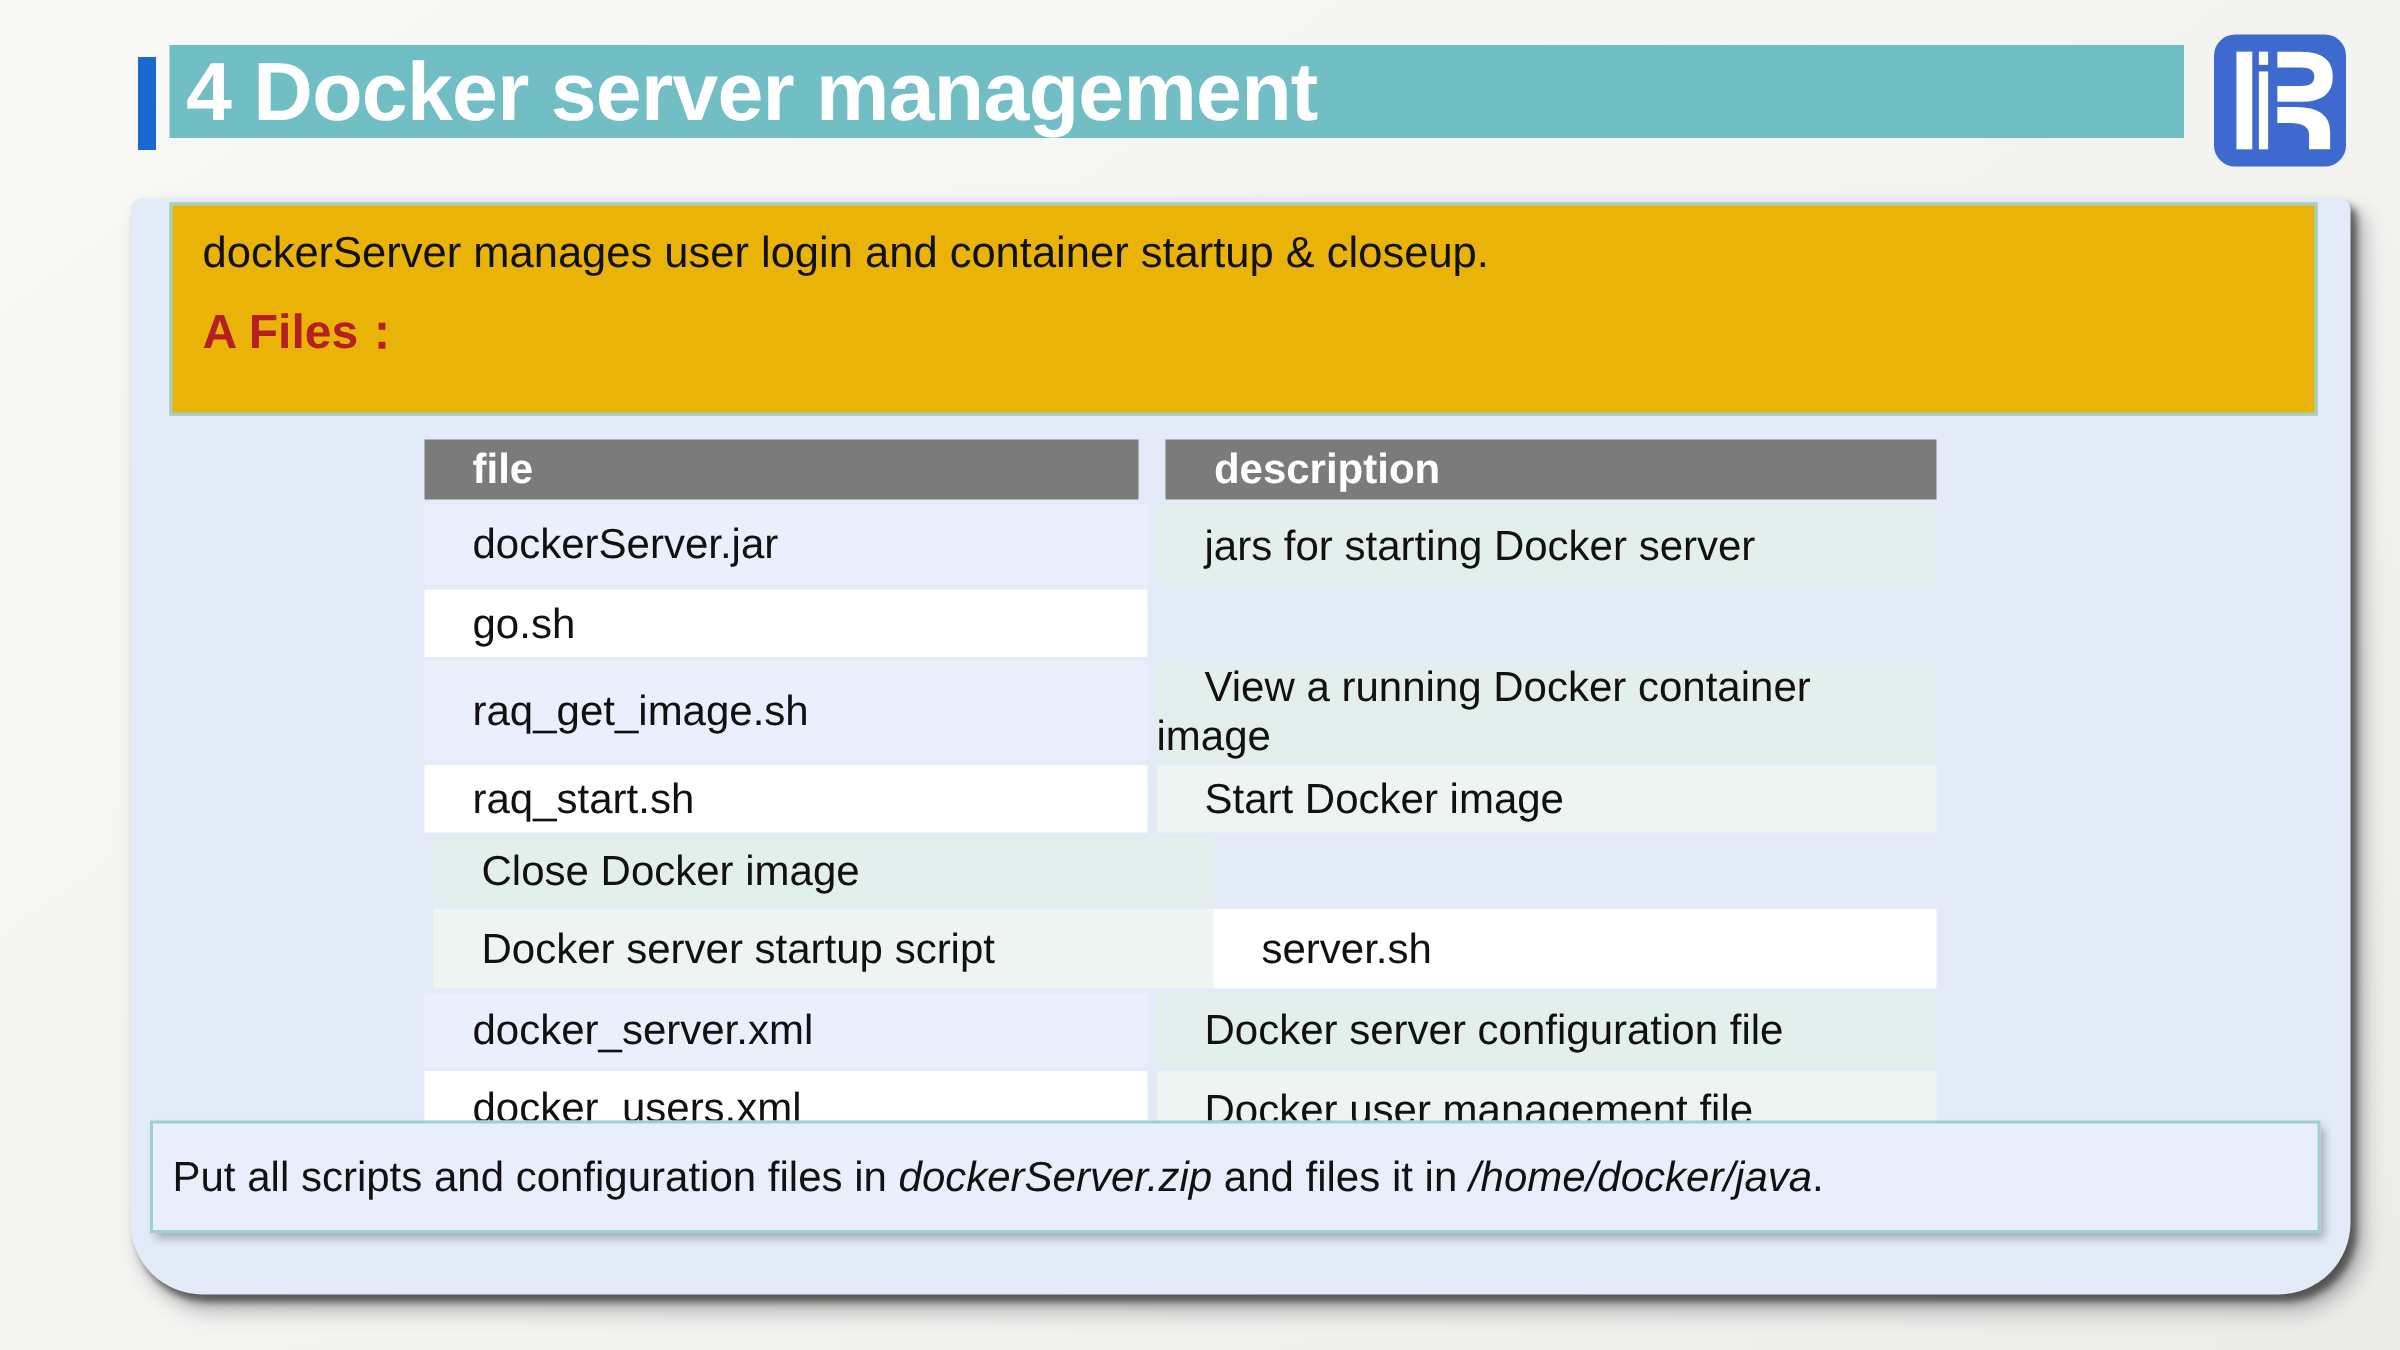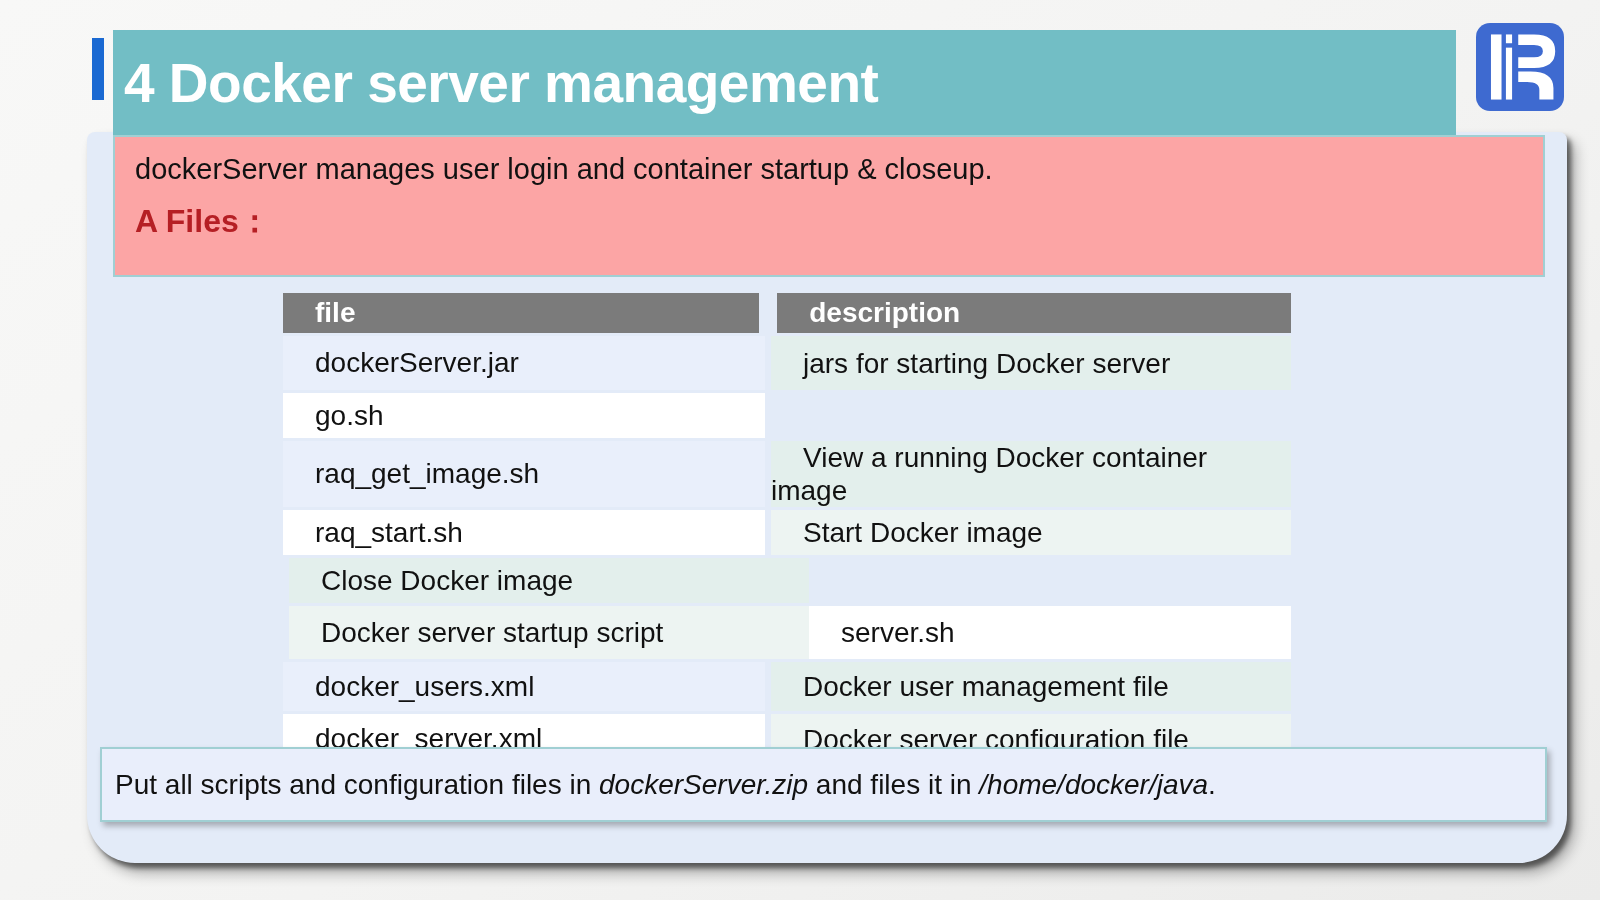--- a/index.html
+++ b/index.html
@@ -14,36 +14,36 @@
   
   .slide-panel{
     left:87px;top:132px;width:1480px;height:731px;
     background:#e3ebf8;
     border-radius:8px 8px 48px 48px;
     box-shadow:4px 5px 5px rgba(0,0,0,0.50), 8px 10px 14px rgba(0,0,0,0.30);
   }
 
   
   .title-bar{
-    left:113px;top:30px;width:1343px;height:106px;
+    left:113px;top:30px;width:1343px;height:62px;
     background:#72bec5;
     display:flex;align-items:center;
   }
   .title-text{
     color:#ffffff;font-size:55px;font-weight:700;letter-spacing:-0.5px;
     padding-left:11px;white-space:nowrap;
   }
   .accent-bar{left:92px;top:38px;width:12px;height:62px;background:#1a69d2;}
 
   .logo-box{left:1476px;top:22px;width:88px;height:90px;}
 
   
   .intro-box{
     left:113px;top:135px;width:1432px;height:142px;
-    background:#fca5a5;border:2px solid #a0cfd3;box-sizing:border-box;
+    background:#eab308;border:2px solid #a0cfd3;box-sizing:border-box;
     padding:14px 0 0 20px;
   }
   .intro-line{font-size:29px;color:#111111;margin:2px 0 14px 0;}
   .intro-heading{font-size:32px;font-weight:700;color:#b51f24;}
 
   
   .file-table{left:283px;top:293px;width:1008px;z-index:1;}
   .thead{display:flex;margin:0;border-radius:20px;}
   .thead .hcell{
     background:#7b7b7b;color:#ffffff;font-weight:700;font-size:28px;
@@ -140,29 +140,29 @@
           <span>Close Docker image</span>
         </div>
       </div>
       <div class="trow">
         <div class="cell cell-desc">
           <span>Docker server startup script</span>
         </div>
         <div class="cell cell-file">server.sh</div>
       </div>
       <div class="trow">
+        <div class="cell cell-file">docker_server.xml</div>
+        <div class="cell cell-desc">
+          <span>Docker server configuration file</span>
+        </div>
+      </div>
+      <div class="trow">
         <div class="cell cell-file">docker_users.xml</div>
         <div class="cell cell-desc">
           <span>Docker user management file</span>
-        </div>
-      </div>
-      <div class="trow">
-        <div class="cell cell-file">docker_server.xml</div>
-        <div class="cell cell-desc">
-          <span>Docker server configuration file</span>
         </div>
       </div>
     </div>
 </div>
 
 <div class="abs footer-box">
   <div class="footer-text" id="footer-text"><span>Put all scripts and configuration files in </span><span class="italic">dockerServer.zip</span><span> and files it in </span><span class="italic">/home/docker/java</span><span>.</span></div>
 </div>
 
 </body></html>

